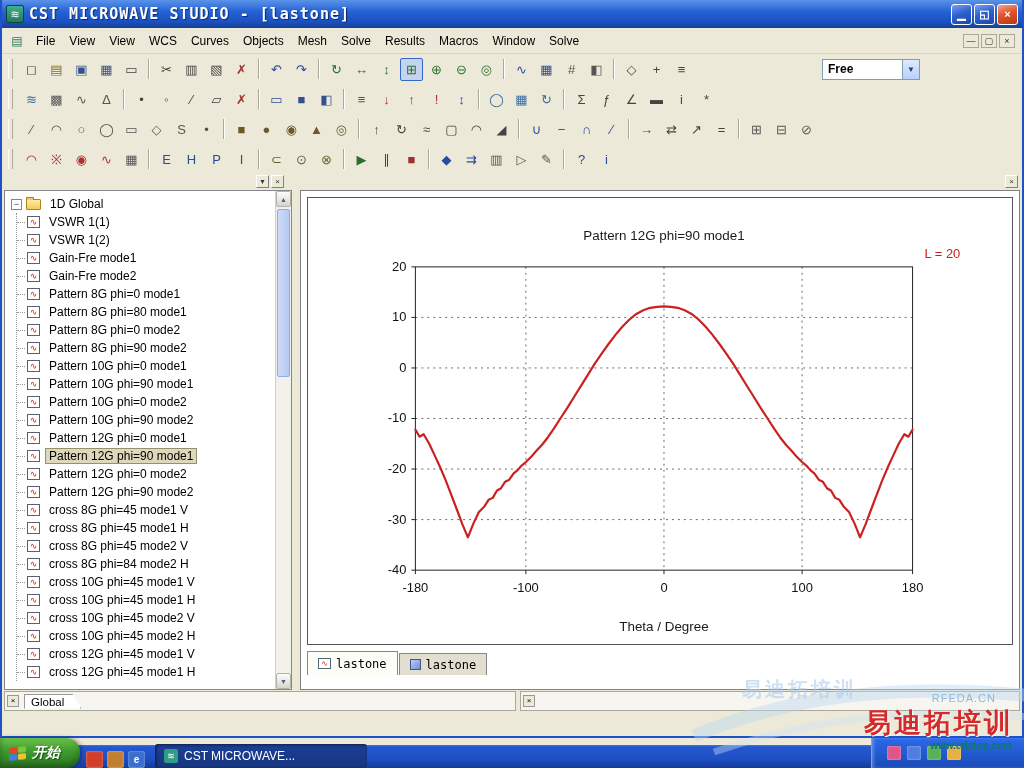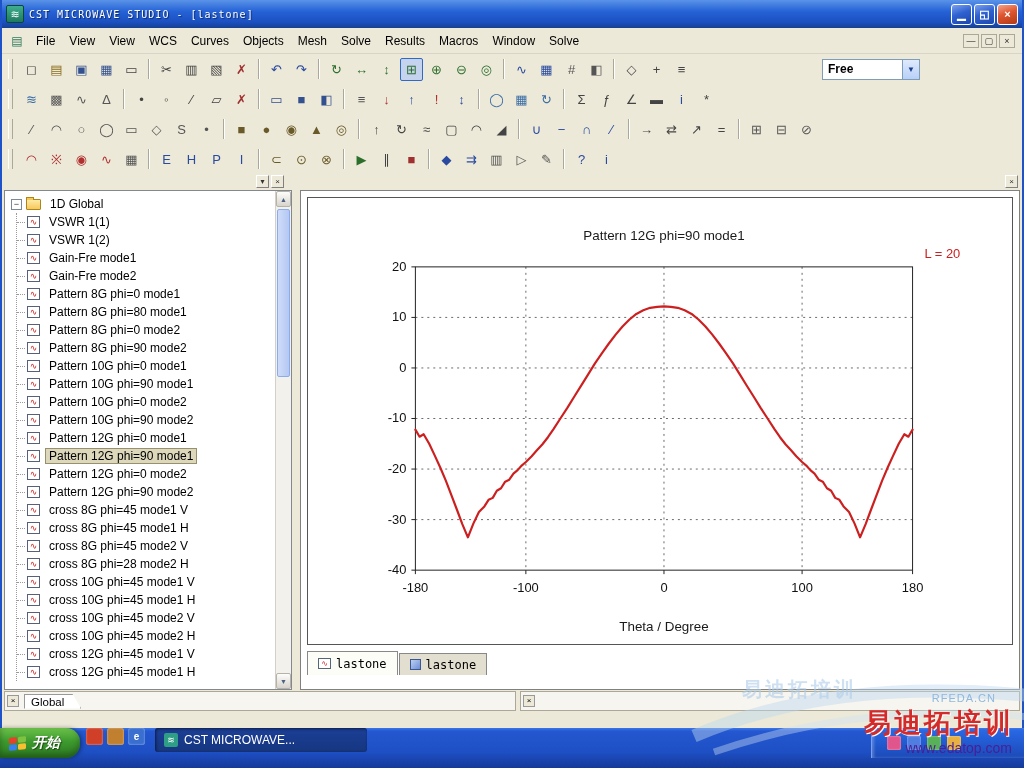--- a/index.html
+++ b/index.html
@@ -8,21 +8,21 @@
   .screen { position:relative; width:1024px; height:768px; background:#ece9d8; }
 
   
   .app { position:absolute; left:0; top:0; right:0; bottom:30px;
          border-left:2px solid #1d52c8; border-right:2px solid #1d52c8; border-bottom:2px solid #1d52c8;
          background:#ece9d8; }
   .titlebar { position:absolute; left:0; right:0; top:0; height:28px; display:flex; align-items:center; padding:0 4px;
               background:linear-gradient(180deg,#5a93e8 0%,#2663d6 40%,#1b4fc0 80%,#16418f 100%); }
   .app-icon { width:18px; height:18px; margin-right:5px; background:linear-gradient(#3fae8e,#1f7a5e); color:#fff;
               display:flex; align-items:center; justify-content:center; font-size:11px; border:1px solid #0c4736; border-radius:2px; }
-  .title-text { color:#fff; font-family:"DejaVu Sans Mono",monospace; font-weight:normal; font-size:10px;
+  .title-text { color:#fff; font-family:"DejaVu Sans Mono",monospace; font-weight:bold; font-size:15px;
                 letter-spacing:1px; text-shadow:1px 1px 1px #0b2a6b; flex:1; white-space:nowrap; overflow:hidden; }
   .win-btns { display:flex; gap:2px; }
   .wbtn { width:21px; height:21px; border:1px solid #fff; border-radius:3px; color:#fff; font-weight:bold;
           font-size:11px; display:flex; align-items:center; justify-content:center; }
   .btn-blue { background:linear-gradient(160deg,#7ba1ef,#2f61d0 45%,#1c47ad); }
   .btn-red  { background:linear-gradient(160deg,#f2a48c,#e0552f 45%,#b03a14); }
 
   .menubar { position:absolute; left:0; right:0; top:28px; height:26px; display:flex; align-items:center;
              background:#ece9d8; border-bottom:1px solid #d8d4c8; padding:0 3px; }
   .doc-icon { width:16px; height:16px; margin:0 4px; color:#2f7a5e; font-size:12px; display:flex; align-items:center; justify-content:center; }
@@ -97,21 +97,21 @@
   .global-tab { font-size:11.5px; padding:1px 16px 1px 6px; background:#fff; border:1px solid #999; border-bottom:none;
                 clip-path:polygon(0 0, calc(100% - 9px) 0, 100% 100%, 0 100%); }
 
   .statusbar { position:absolute; left:0; right:0; top:712px; height:24px; background:#ece9d8; border-top:1px solid #fff;
                display:flex; align-items:center; font-size:12px; }
   .sready { flex:1; padding-left:7px; }
   .sseg { height:18px; display:flex; align-items:center; justify-content:center; border-left:1px solid #9d9a8e;
           box-shadow:inset 1px 0 0 #fff; padding:0 4px; overflow:hidden; white-space:nowrap; }
 
   
-  .taskbar { position:absolute; left:0; right:0; bottom:0; height:40px; display:flex; align-items:flex-start;
+  .taskbar { position:absolute; left:0; right:0; bottom:0; height:23px; display:flex; align-items:flex-end;
              background:linear-gradient(#3a77e8 0%,#2457d0 8%,#1e4fc4 60%,#153a99 100%); }
   .start-btn { height:30px; padding:0 20px 0 8px; display:flex; align-items:center; gap:5px; color:#fff; font-weight:bold;
                font-size:14px; font-style:italic; text-shadow:1px 1px 1px #1c4d12;
                background:linear-gradient(#6cc24a 0%,#3d9a2e 45%,#2e7d22 100%);
                border-radius:0 14px 14px 0; box-shadow:inset 0 -4px 7px rgba(0,0,0,.3), 2px 0 4px rgba(0,0,0,.35); }
   .ql { display:flex; align-items:center; margin:0 4px; }
   .ql-icon { width:17px; height:17px; border-radius:3px; margin:0 2px; display:flex; align-items:center;
              justify-content:center; font-size:10px; font-weight:bold; color:#fff; box-shadow:inset 0 0 2px rgba(255,255,255,.6); }
   .tasks { display:flex; align-items:center; }
   .task-btn { height:24px; margin-left:4px; display:flex; align-items:center; gap:6px; padding:0 9px; color:#fff;
@@ -125,21 +125,21 @@
           box-shadow:inset 2px 0 3px rgba(255,255,255,.25); }
   .tray-icon { width:14px; height:14px; border-radius:2px; margin:0 3px; box-shadow:inset 0 0 2px rgba(255,255,255,.6); }
 
   
   .wm { position:absolute; right:0; bottom:0; width:300px; height:96px; pointer-events:none; z-index:60; }
   .wm-swoosh { position:absolute; left:-40px; top:-6px; }
   .wm-ghost { position:absolute; left:18px; top:4px; color:#aecdea; opacity:.6; font-size:20px; font-weight:bold; letter-spacing:3px; }
   .wm-corner { position:absolute; right:28px; top:20px; color:#8fb8e0; font-size:11px; letter-spacing:1px; }
   .wm-brand { position:absolute; right:10px; top:33px; color:#d42a2a; font-size:27px; font-weight:bold; letter-spacing:3px;
               text-shadow:1px 1px 0 #fff; }
-  .wm-url { position:absolute; right:12px; top:68px; color:#4c1d95; font-size:14px; font-weight:normal; }
+  .wm-url { position:absolute; right:12px; top:68px; color:#0f766e; font-size:10px; font-weight:bold; }
 </style>
 </head>
 <body>
 
 <div class="screen">
   <div class="app">
 
     <div class="titlebar">
       <span class="app-icon">≋</span>
       <span class="title-text">CST MICROWAVE STUDIO - [lastone]</span>
@@ -403,21 +403,21 @@
               <div class="tree-item">
                 <span class="result-icon">∿</span>
                 <span class="tree-label">cross 8G phi=45 mode1 H</span>
               </div>
               <div class="tree-item">
                 <span class="result-icon">∿</span>
                 <span class="tree-label">cross 8G phi=45 mode2 V</span>
               </div>
               <div class="tree-item">
                 <span class="result-icon">∿</span>
-                <span class="tree-label">cross 8G phi=28 mode2 H</span>
+                <span class="tree-label">cross 8G phi=84 mode2 H</span>
               </div>
               <div class="tree-item">
                 <span class="result-icon">∿</span>
                 <span class="tree-label">cross 10G phi=45 mode1 V</span>
               </div>
               <div class="tree-item">
                 <span class="result-icon">∿</span>
                 <span class="tree-label">cross 10G phi=45 mode1 H</span>
               </div>
               <div class="tree-item">

